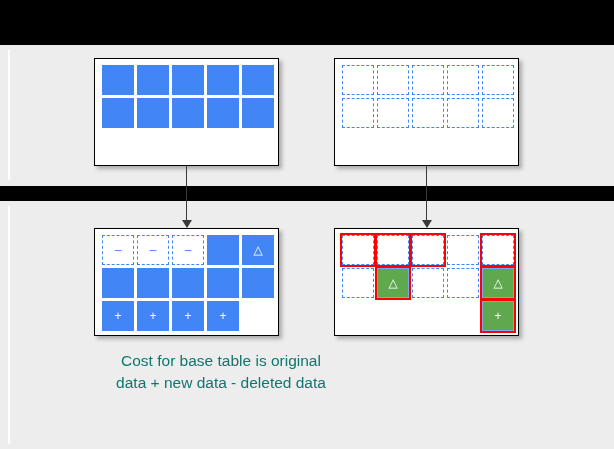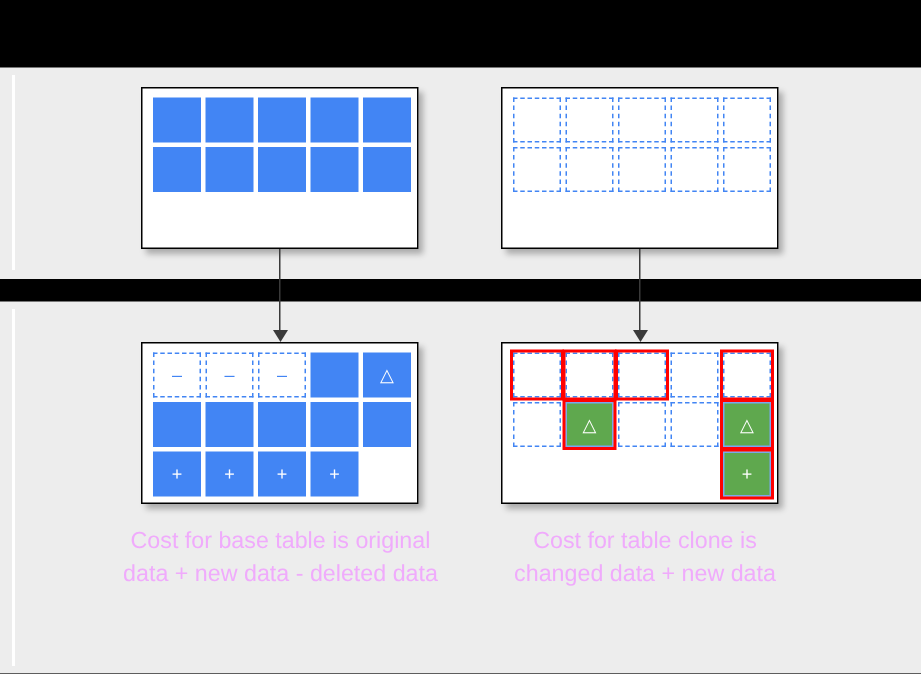--- a/index.html
+++ b/index.html
@@ -130,24 +130,25 @@
   }
   #arrow-base  { left: 186px; top: 166px; }
   #arrow-clone { left: 426px; top: 166px; }
   .arrow .shaft { height: 56px; }
   .arrow .head  { top: 54px; }
 
   
   .caption {
     position: absolute;
     text-align: center;
-    color: #f0abfc;
+    color: #0f766e;
     font-size: 15.5px;
     line-height: 1.45;
     font-family: "Liberation Sans", sans-serif;
+    margin-left: 34px;
   }
   #caption-base  { left: 76px;  top: 350px; width: 222px; }
   #caption-clone { left: 330px; top: 350px; width: 200px; }
 </style>
 </head>
 <body>
 
 <div id="slide">
 
   <div class="band" id="band-top"></div>
@@ -254,15 +255,14 @@
         <div class="cell empty"></div>
         <div class="cell empty"></div>
         <div class="cell empty"></div>
         <div class="cell green ring">
           <span class="glyph">+</span>
         </div>
       </div>
   </div>
 
   <div class="caption" id="caption-base">Cost for base table is original data + new data - deleted data</div>
-  <div class="caption" id="caption-clone">Cost for table clone is changed data + new data</div>
 
 </div>
 
 </body></html>

